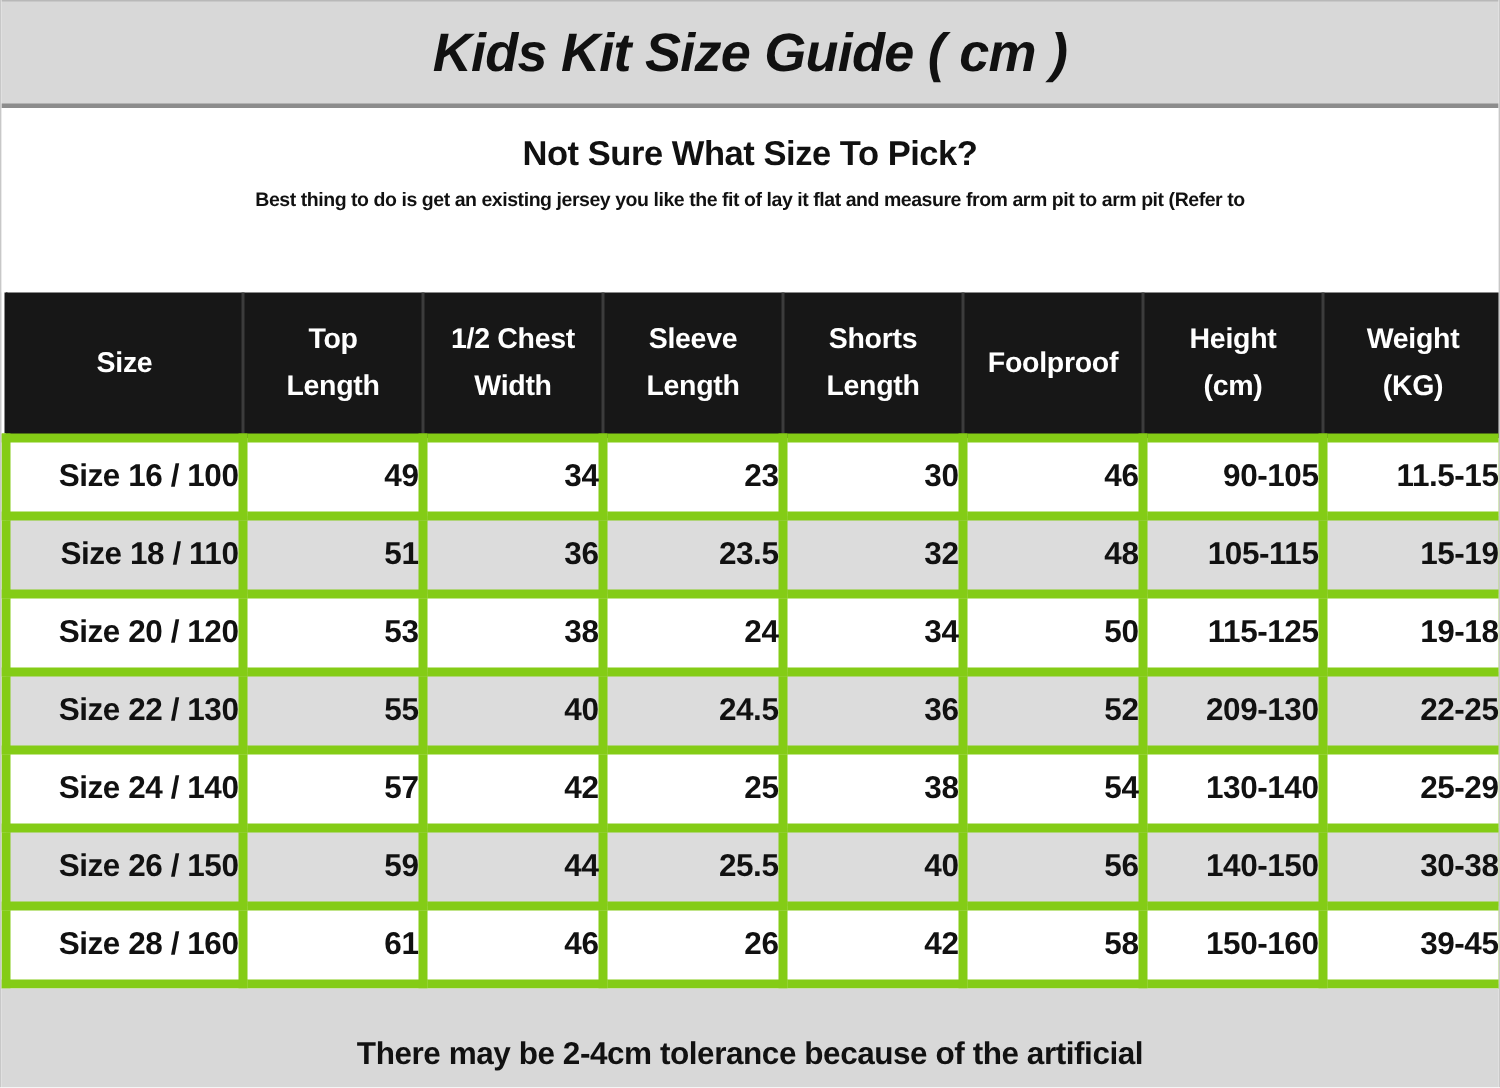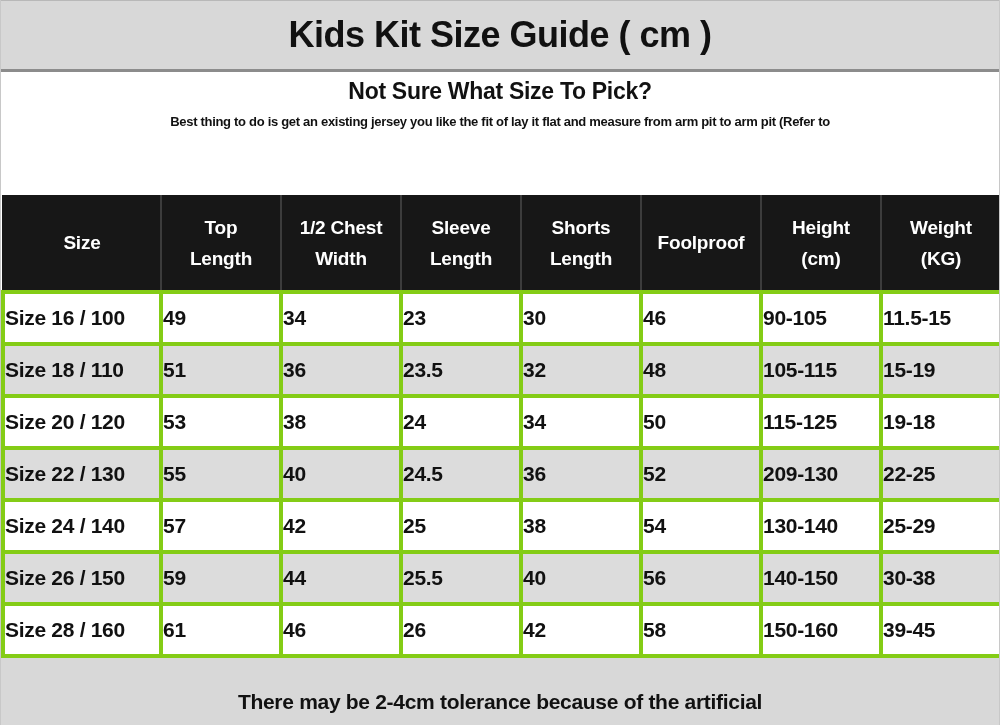--- a/index.html
+++ b/index.html
@@ -25,28 +25,29 @@
     background: #d8d8d8;
     border-top: 1px solid #b8b8b8;
     border-bottom: 3px solid #8c8c8c;
     display: flex;
     align-items: center;
     justify-content: center;
   }
   .title-bar h1 {
     font-size: 36px;
     letter-spacing: -0.5px;
+    font-style: italic;
   }
 
   
   .intro {
     height: 123px;
     background: #ffffff;
     text-align: center;
-    padding-top: 3px;
+    padding-top: 14px;
   }
   .intro-heading {
     font-size: 23px;
     line-height: 32px;
     letter-spacing: -0.3px;
   }
   .intro-line {
     font-size: 13px;
     line-height: 30px;
     letter-spacing: -0.3px;
@@ -72,23 +73,23 @@
     text-align: center;
     vertical-align: middle;
     letter-spacing: -0.2px;
   }
   table.size-table th:first-child { border-left: 2px solid #171717; }
   table.size-table th:last-child  { border-right: 2px solid #0ea5e9; }
   table.size-table td {
     height: 52px;
     font-size: 21px;
     font-weight: 700;
-    text-align: left;
+    text-align: right;
     vertical-align: middle;
-    border: 4px solid #84cc16;
+    border: 6px solid #84cc16;
     letter-spacing: -0.3px;
     background: #ffffff;
   }
   table.size-table tbody tr:nth-child(even) td { background: #dcdcdc; }
 
   
   .footer {
     height: 88px;
     background: #d8d8d8;
     border-bottom: 1px solid #adadad;

